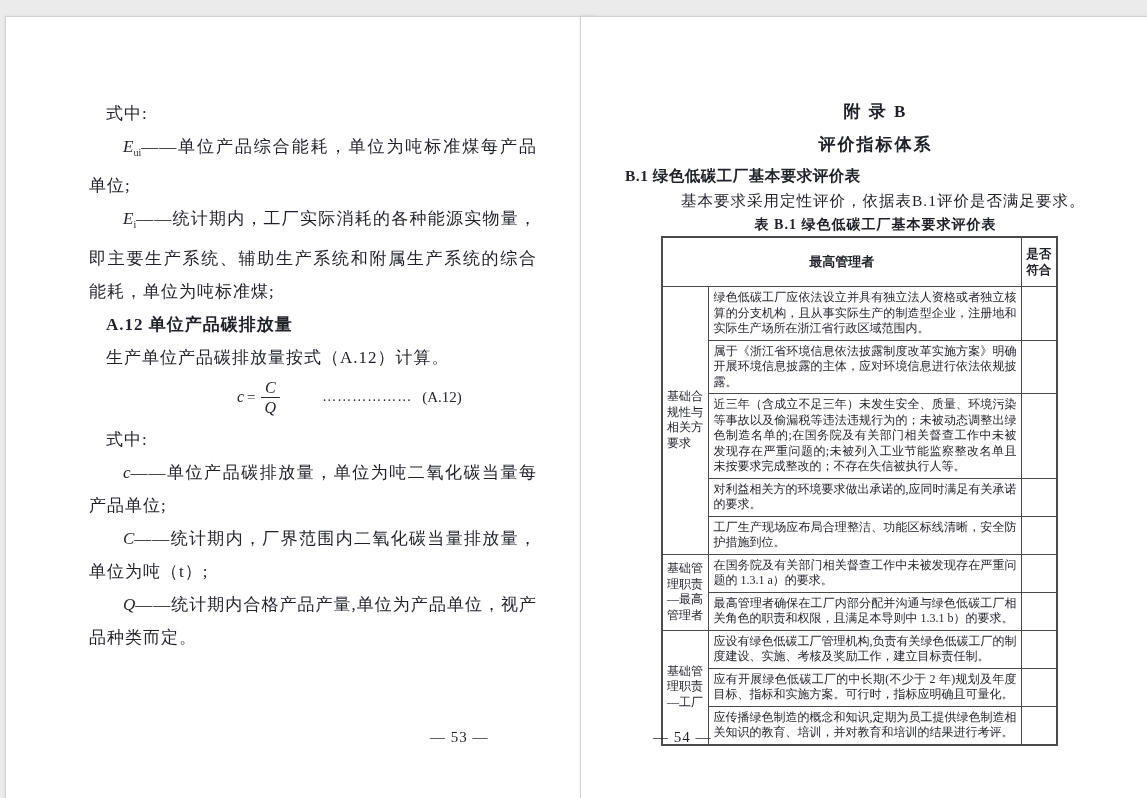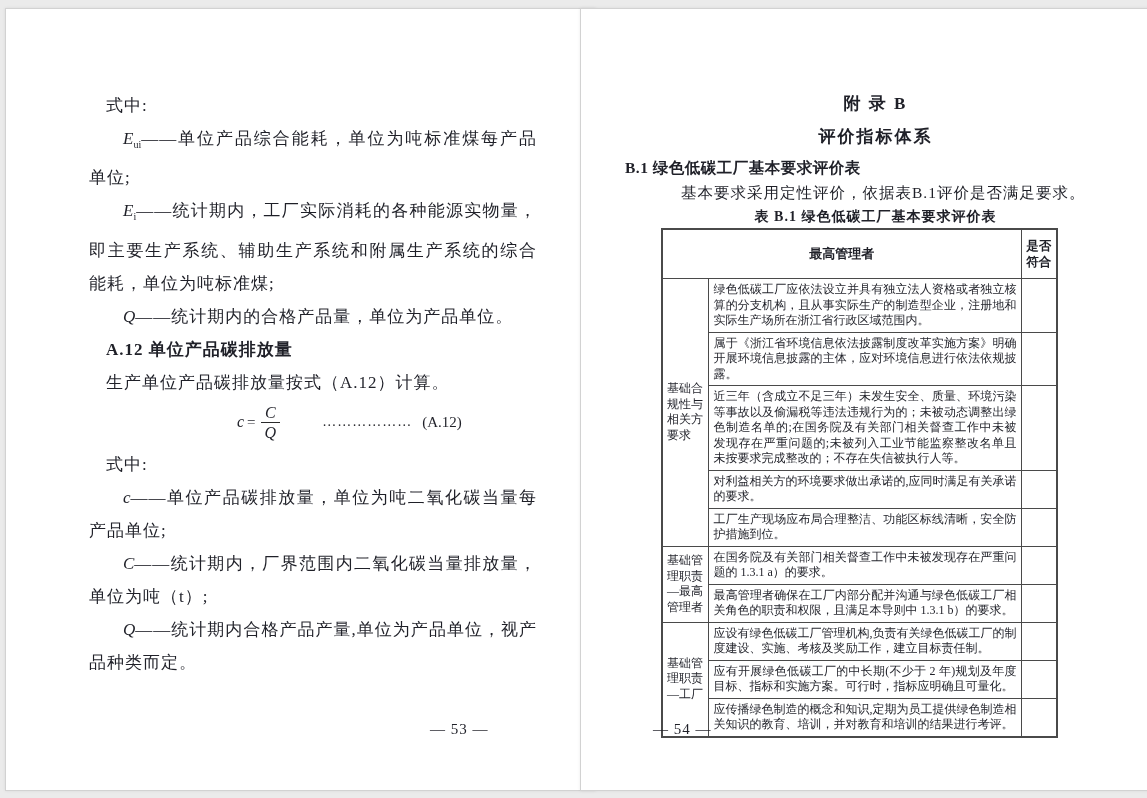--- a/index.html
+++ b/index.html
@@ -6,21 +6,21 @@
   html, body { width: 1147px; height: 798px; }
   body {
     background: #ebebeb;
     font-family: "Liberation Serif", "DejaVu Serif", serif;
     color: #1f2028;
     position: relative;
     overflow: hidden;
   }
   .page {
     position: absolute;
-    top: 8px;
+    top: 16px;
     width: 591px;
     height: 783px;
     background: #ffffff;
     border: 1px solid #d2d2d2;
     box-shadow: 0 0 3px rgba(0,0,0,0.08);
   }
   .page-left  { left: 5px; }
   .page-right { left: 580px; }
 
   
@@ -145,21 +145,20 @@
 
 <div class="page page-left">
   <div class="lp-content">
 
     <p class="indent1">式中:</p>
 
     <p class="indent2"><span class="sym">E</span><sub class="symsub">ui</sub><span>——单位产品综合能耗，单位为吨标准煤每产品单位;</span></p>
 
     <p class="indent2"><span class="sym">E</span><sub class="symsub">i</sub><span>——统计期内，工厂实际消耗的各种能源实物量，即主要生产系统、辅助生产系统和附属生产系统的综合能耗，单位为吨标准煤;</span></p>
 
-    <p class="indent2"><span class="sym">Q</span><span>——统计期内的合格产品量，单位为产品单位。</span></p>
 
     <p class="heading-a">A.12 单位产品碳排放量</p>
 
     <p class="indent1">生产单位产品碳排放量按式（A.12）计算。</p>
 
     <div class="formula-line">
       <span class="formula-lhs">c</span>
         <span class="formula-eq">=</span>
       <span class="frac">
         <span class="num">C</span>

